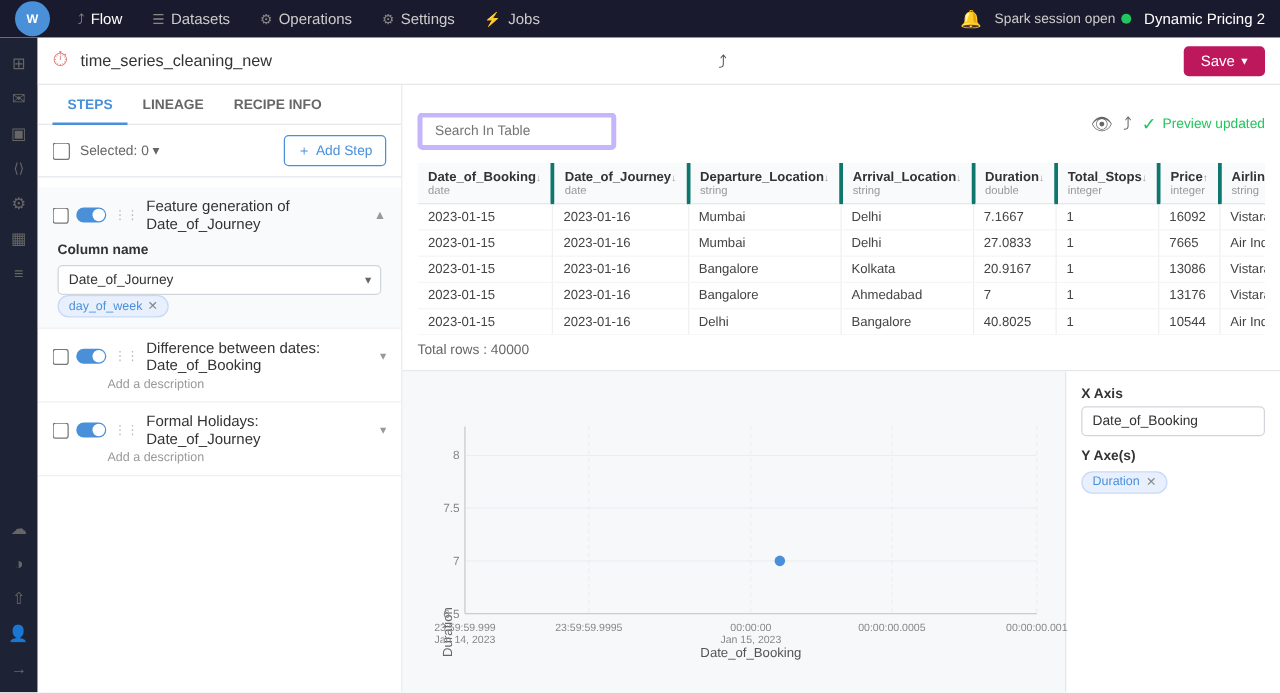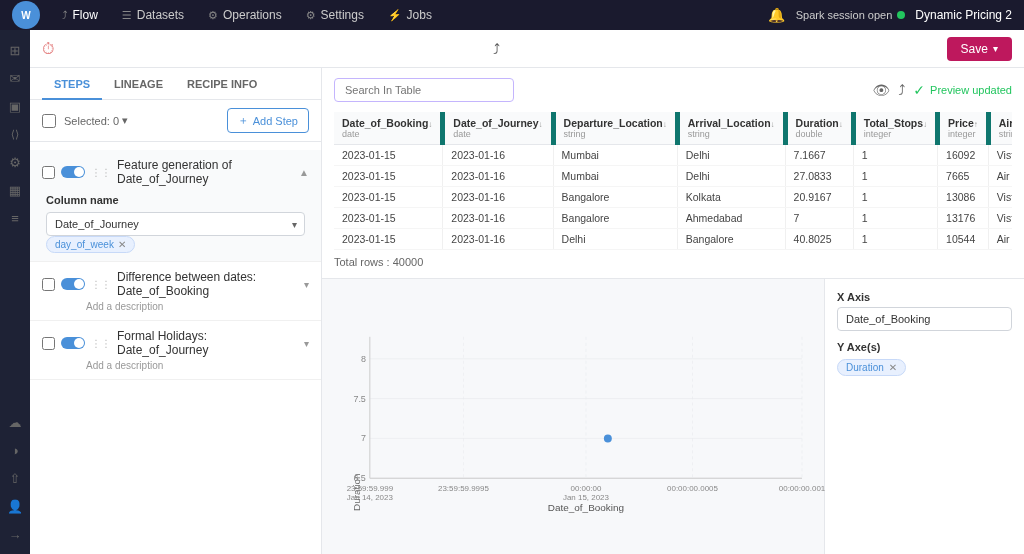--- a/index.html
+++ b/index.html
@@ -208,40 +208,41 @@
       padding: 10px 12px;
       border-bottom: 1px solid #e5e7eb;
     }
     .table-toolbar {
       display: flex;
       align-items: center;
       margin-bottom: 10px;
       gap: 8px;
     }
     .search-input {
-      border: 1px solid #c4b5fd;
+      border: 4px solid #c4b5fd;
       border-radius: 4px;
       padding: 5px 10px;
       font-size: 11px;
       color: #666;
-      width: 180px;
+      width: 159px;
+      margin-top: 12px;
     }
     .table-actions { margin-left: auto; display: flex; align-items: center; gap: 8px; }
     .preview-badge {
       display: flex; align-items: center; gap: 5px;
       color: #22c55e; font-size: 11px;
     }
     .preview-dot { color: #22c55e; font-size: 14px; }
     .icon-btn { color: #666; font-size: 14px; cursor: pointer; }
 
     .data-table { width: 100%; border-collapse: collapse; font-size: 10.5px; }
     .data-table th {
       background: #f9fafb;
       border-bottom: 1px solid #e5e7eb;
-      border-right: 5px solid #0f766e;
+      border-right: 3px solid #0f766e;
       padding: 5px 8px;
       text-align: left;
       font-weight: 600;
       color: #333;
       white-space: nowrap;
       cursor: pointer;
     }
     .data-table th .col-type { font-size: 9px; color: #999; font-weight: 400; display: block; }
     .data-table th .sort-arrow { font-size: 8px; color: #999; }
     .data-table td {
@@ -261,21 +262,21 @@
       gap: 0;
       overflow: hidden;
     }
     .chart-area {
       flex: 1;
       padding: 12px;
       position: relative;
       min-height: 200px;
     }
     .chart-config {
-      width: 200px;
+      width: 172px;
       background: white;
       border-left: 1px solid #e5e7eb;
       padding: 12px;
       display: flex;
       flex-direction: column;
       gap: 10px;
     }
     .config-label { font-size: 11px; font-weight: 600; color: #333; margin-bottom: 4px; }
     .config-input {
       width: 100%;
@@ -346,20 +347,21 @@
     <div class="sidebar-icon">◑</div>
     <div class="sidebar-icon">⇧</div>
     <div class="sidebar-icon">👤</div>
     <div class="sidebar-icon">→</div>
   </aside>
 
   <div class="content-area">
 
     <div class="recipe-header">
       <span class="recipe-icon">⏱</span>
+      <span class="recipe-title">time_series_cleaning_new</span>
       <span class="trend-icon" style="margin-left: auto; margin-right: 8px; color:#555; font-size:14px;">⤴</span>
       <button class="save-btn">
         <span>Save</span>
         <span class="chevron">▾</span>
       </button>
     </div>
 
     <div class="three-pane">
 
       <div class="steps-panel">

